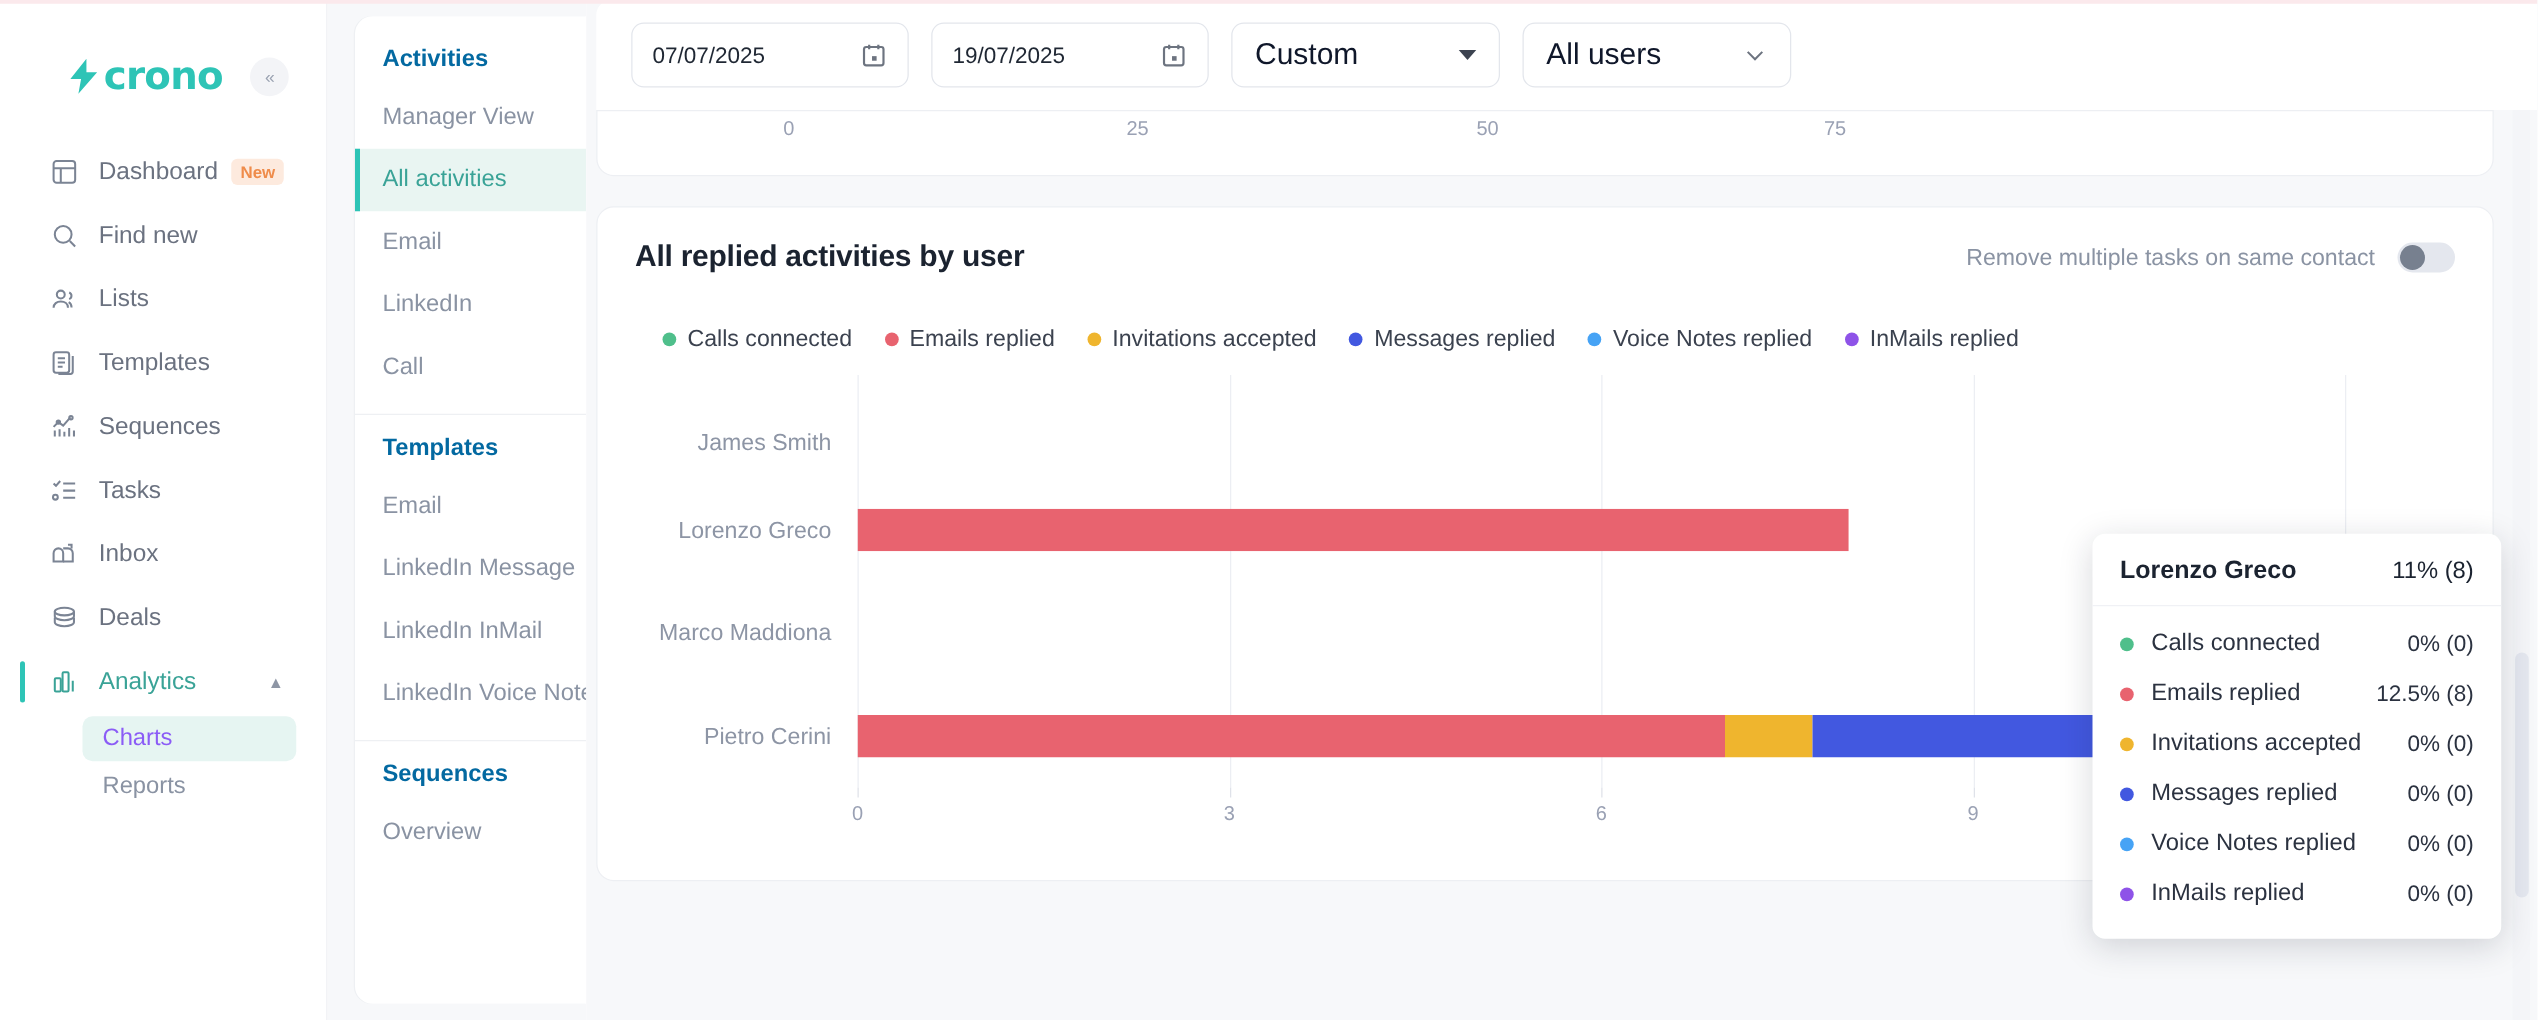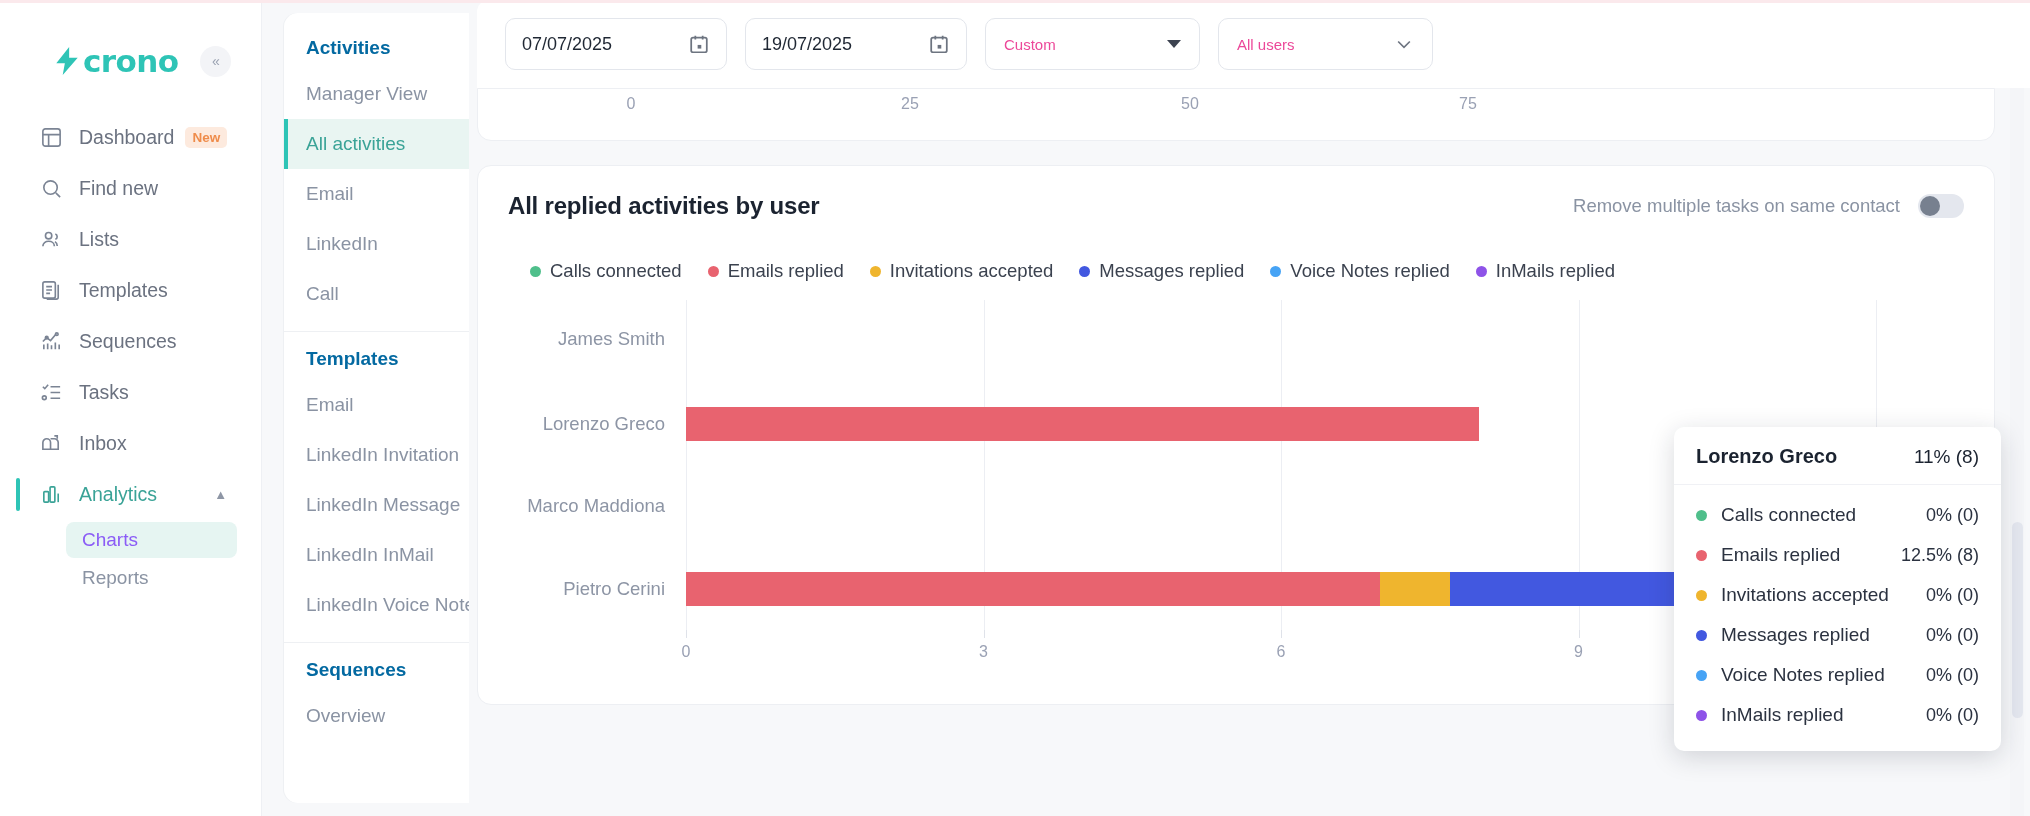--- a/index.html
+++ b/index.html
@@ -87,21 +87,21 @@
     display: flex; align-items: center; padding: 0 16px; background: #fff;
   }
   .date-val { font-size: 18px; color: #1f2733; flex: 1; }
   .cal-ico { width: 22px; height: 22px; color: #6d7480; }
   .select-box {
     height: 52px; border: 1px solid #e3e6ec; border-radius: 10px; background: #fff;
     display: flex; align-items: center; padding: 0 18px; cursor: pointer;
   }
   .select-box.w-custom { width: 215px; }
   .select-box.w-users { width: 215px; }
-  .select-val { font-size: 15px; color: #ec4899; flex: 1; }
+  .select-val { font-size: 24px; color: #0f172a; flex: 1; }
   .tri-down { width: 0; height: 0; border-left: 7px solid transparent; border-right: 7px solid transparent;
               border-top: 8px solid #3c4350; }
   .chev-down { color: #6d7480; font-size: 18px; display: flex; }
 
   .scrollarea { position: relative; height: 728px; padding: 0 0 0 8px; }
 
   
   .card-clip {
     background: #fff; border: 1px solid #edeff3; border-radius: 0 0 14px 14px;
     margin-right: 35px; height: 53px; position: relative; overflow: hidden;
@@ -237,20 +237,30 @@
       <div class="nav-item">
         <span class="ico">
           <svg width="23" height="23" viewBox="0 0 24 24" fill="none" stroke="currentColor" stroke-width="1.7">
               <path d="M3 11a4 4 0 0 1 8 0v7H3z"></path>
               <path d="M11 18h8v-7a4 4 0 0 0-4-4h-4"></path>
               <path d="M15 4h3v3"></path>
             </svg>
         </span>
         <span>Inbox</span>
       </div>
+      <div class="nav-item">
+        <span class="ico">
+          <svg width="23" height="23" viewBox="0 0 24 24" fill="none" stroke="currentColor" stroke-width="1.7">
+              <ellipse cx="12" cy="6.5" rx="8" ry="3.2"></ellipse>
+              <path d="M4 6.5v4c0 1.8 3.6 3.2 8 3.2s8-1.4 8-3.2v-4"></path>
+              <path d="M4 11.5v4c0 1.8 3.6 3.2 8 3.2s8-1.4 8-3.2v-4"></path>
+            </svg>
+        </span>
+        <span>Deals</span>
+      </div>
       <div class="nav-item active">
         <span class="ico">
           <svg width="23" height="23" viewBox="0 0 24 24" fill="none" stroke="currentColor" stroke-width="1.7">
               <rect x="4" y="9" width="5" height="11" rx="1"></rect>
               <rect x="10.5" y="4" width="5" height="16" rx="1"></rect>
               <path d="M19 11v9"></path>
             </svg>
         </span>
         <span>Analytics</span>
         <span class="nav-caret">▲</span>
@@ -281,23 +291,20 @@
         </div>
       <div class="panel-item">
           <span>Call</span>
         </div>
 
       <div class="panel-div"></div>
 
       <div class="panel-sec-title">Templates</div>
       <div class="panel-item">
           <span>Email</span>
-        </div>
-      <div class="panel-item">
-          <span>LinkedIn Invitation</span>
         </div>
       <div class="panel-item">
           <span>LinkedIn Message</span>
         </div>
       <div class="panel-item">
           <span>LinkedIn InMail</span>
         </div>
       <div class="panel-item">
           <span>LinkedIn Voice Note</span>
         </div>
@@ -392,21 +399,21 @@
               <span>Voice Notes replied</span>
             </div>
             <div class="legend-item">
               <span class="dot" style="background:#8e53e8"></span>
               <span>InMails replied</span>
             </div>
           </div>
 
         <div class="plot">
           <div class="ylabels" id="ylabels">
-              <span class="ylabel" style="top: 39px;">James Smith</span>
+              <span class="ylabel" style="top: 54px;">James Smith</span>
               <span class="ylabel" style="top: 123.75px;">Lorenzo Greco</span>
               <span class="ylabel" style="top: 206.25px;">Marco Maddiona</span>
               <span class="ylabel" style="top: 288.75px;">Pietro Cerini</span>
             </div>
           <div class="plotarea" id="plotarea">
               <div class="gridline" style="left: 0px;"></div>
               <div class="gridline" style="left: 297.5px;"></div>
               <div class="gridline" style="left: 595px;"></div>
               <div class="gridline" style="left: 892.5px;"></div>
               <div class="gridline" style="left: 1190px;"></div>

